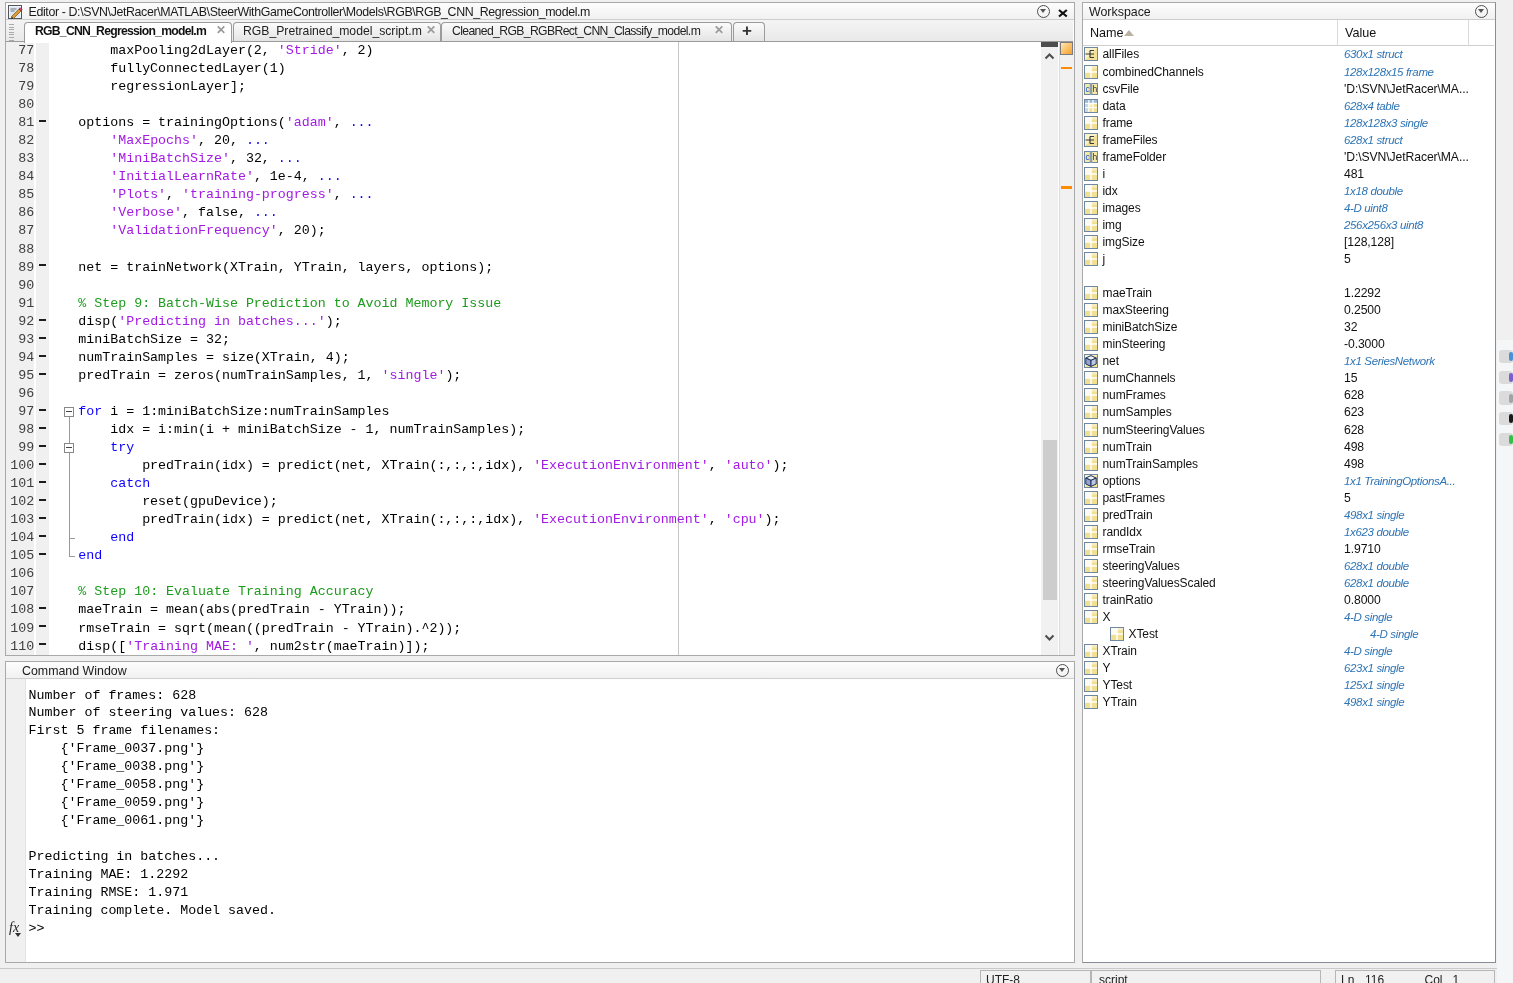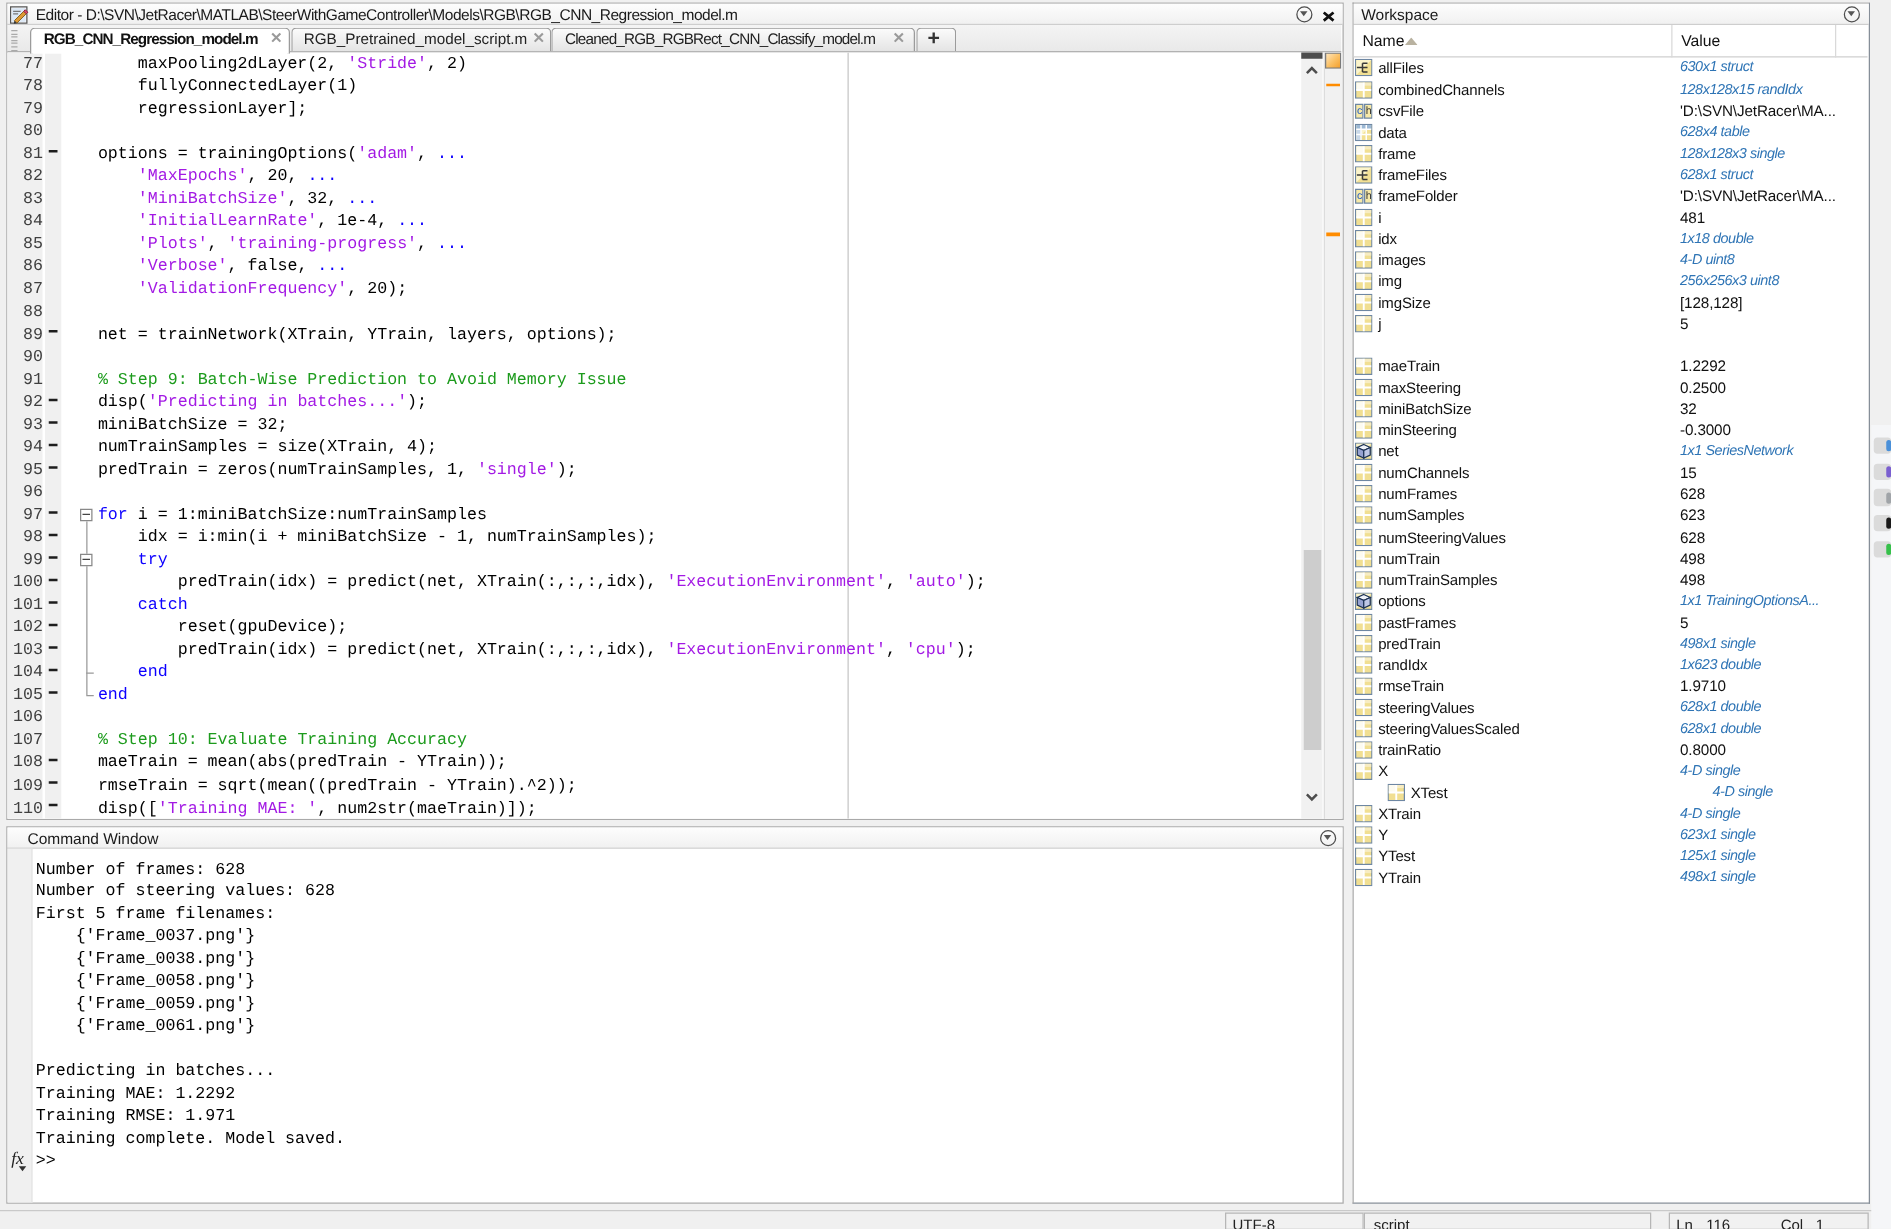--- a/index.html
+++ b/index.html
@@ -233,21 +233,21 @@
     </div>
 <div class="abs" style="left:0;top:60.5px;width:411px;height:17px;">
       <svg class="wsic" width="14" height="14">
         <rect x="0.5" y="0.5" width="13" height="13" fill="#f1df92" stroke="#6e87a3"></rect>
         <rect x="1" y="1" width="5.8" height="5.8" fill="#fdfbf1"></rect>
         <rect x="7.2" y="1" width="5.8" height="2.5" fill="#f7ecc2"></rect>
         <line x1="7" y1="1" x2="7" y2="13" stroke="#fff" stroke-width="1.5"></line>
         <line x1="1" y1="7" x2="13" y2="7" stroke="#fff" stroke-width="1.5"></line>
       </svg>
       <div class="wsname">combinedChannels</div>
-      <div class="wsval vb">128x128x15 randIdx</div>
+      <div class="wsval vb">128x128x15 frame</div>
     </div>
 <div class="abs" style="left:0;top:77.5px;width:411px;height:17px;">
       <svg class="wsic" width="14" height="14">
         <rect x="0.5" y="1.5" width="5.8" height="11" fill="#f6e9a8" stroke="#6e87a3"></rect>
         <rect x="7.7" y="1.5" width="5.8" height="11" fill="#f6e9a8" stroke="#6e87a3"></rect>
         <text x="1.5" y="9.5" font-size="8.5" font-family="Liberation Sans" fill="#1b56c8">c</text>
         <text x="8.6" y="9.5" font-size="8.5" font-family="Liberation Sans" fill="#333">h</text>
       </svg>
       <div class="wsname">csvFile</div>
       <div class="wsval vk">'D:\SVN\JetRacer\MA...</div>

